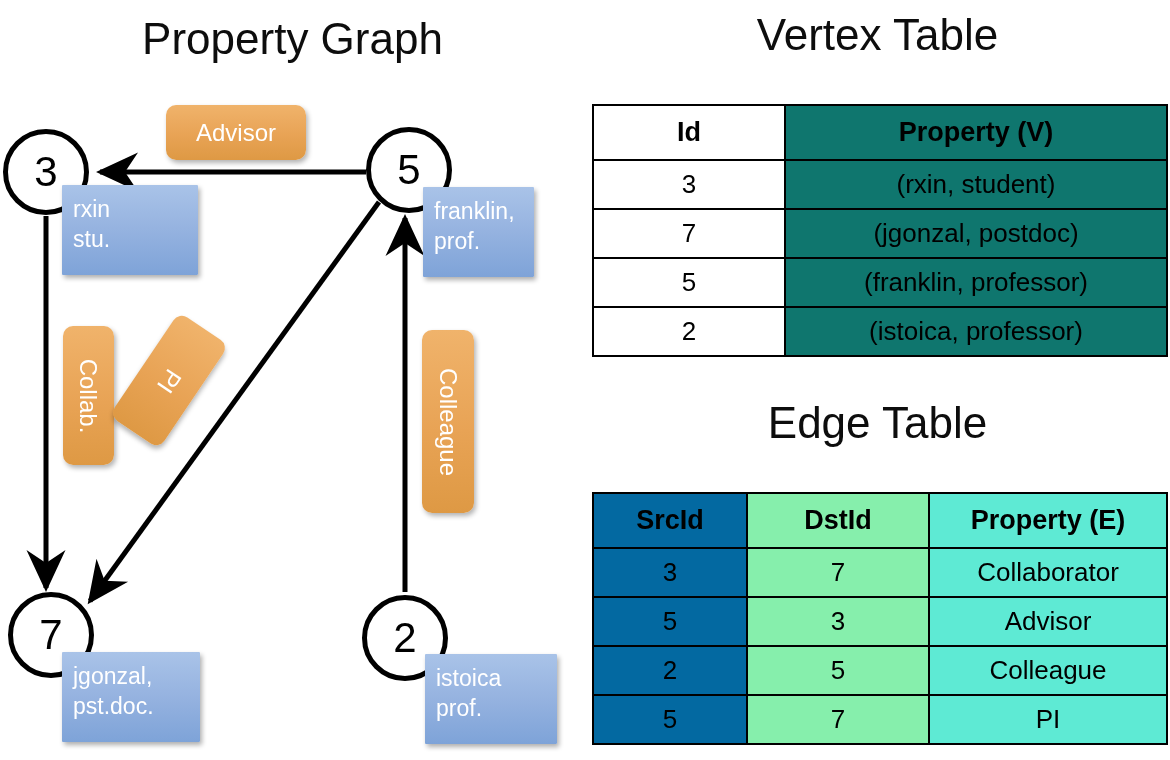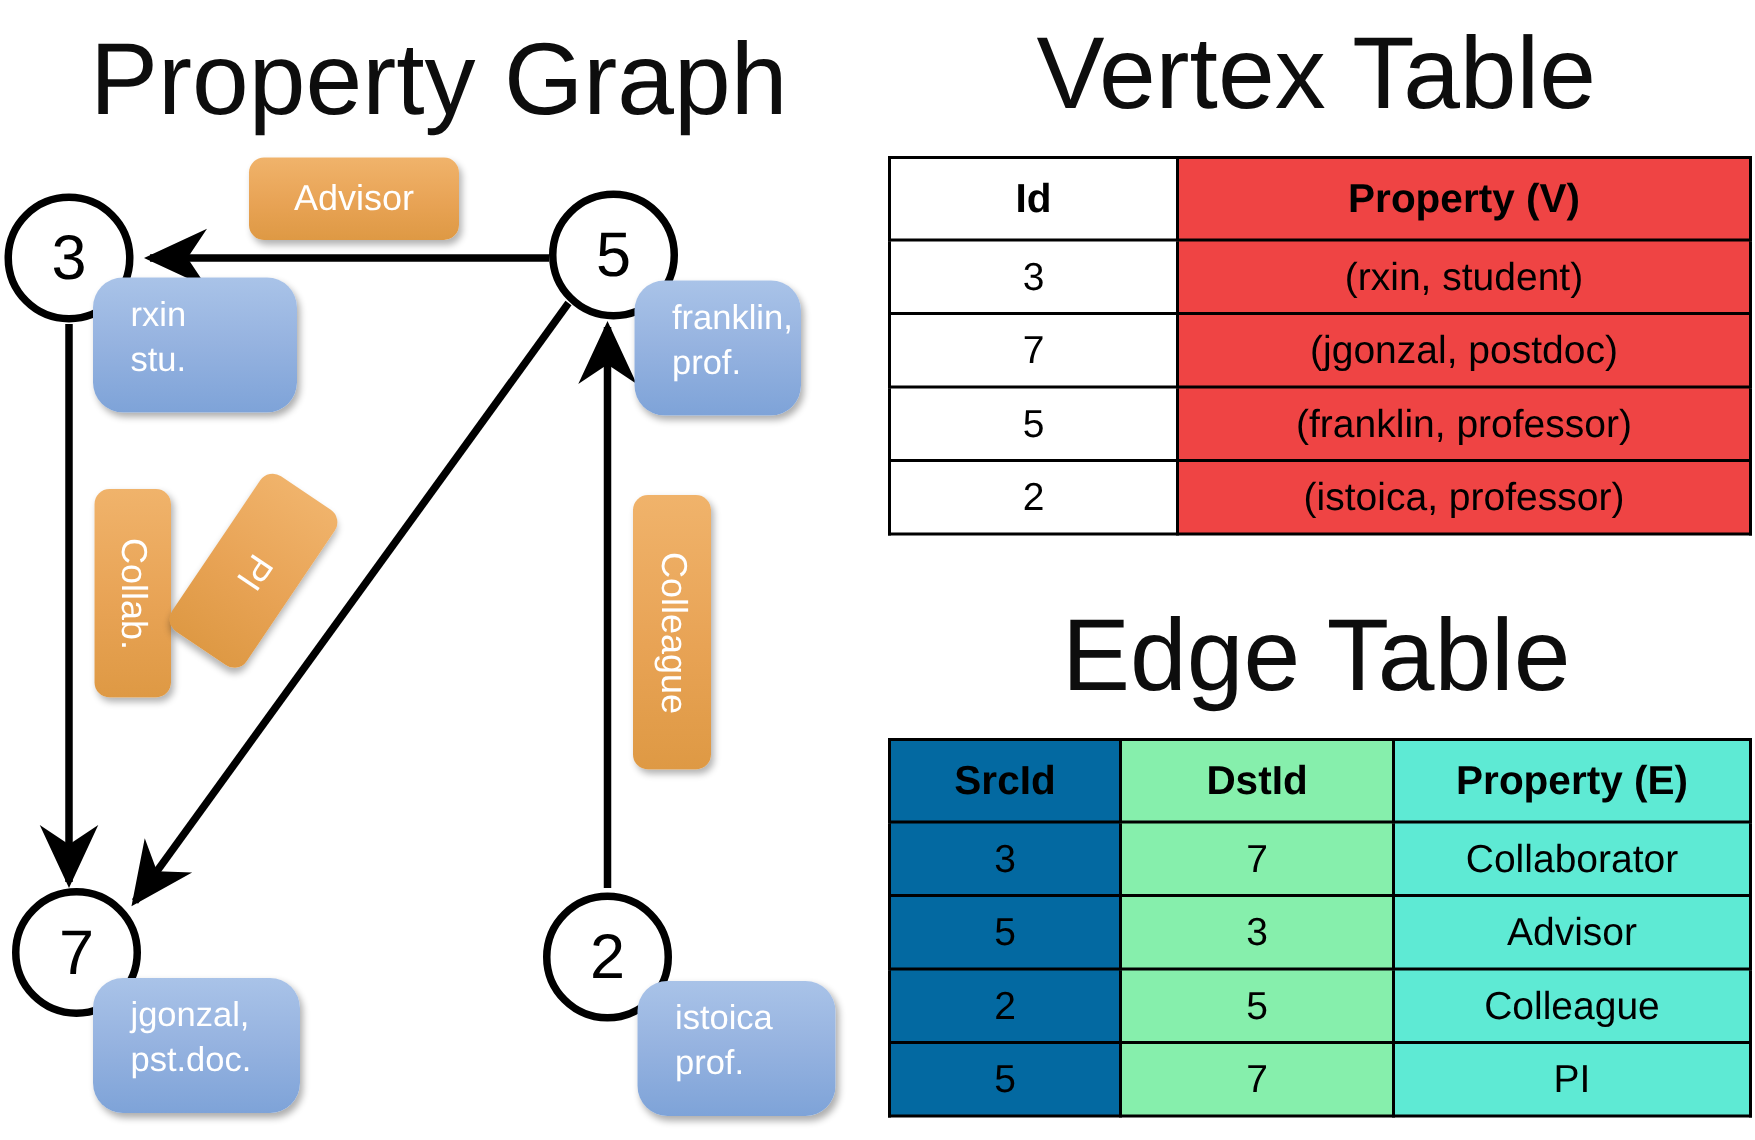--- a/index.html
+++ b/index.html
@@ -15,21 +15,21 @@
     overflow: hidden;
     font-family: "Liberation Sans", sans-serif;
     color: #000000;
   }
 
   
   .title {
     position: absolute;
     font-family: "Liberation Sans", sans-serif;
     font-weight: 300;
-    font-size: 68px;
+    font-size: 44px;
     letter-spacing: 0px;
     color: #0d0d0d;
     white-space: nowrap;
     text-align: center;
   }
   #title-property-graph { left: 0px;   top: 14px;  width: 585px; }
   #title-vertex-table   { left: 585px; top: 10px;  width: 585px; }
   #title-edge-table     { left: 585px; top: 398px; width: 585px; }
 
   
@@ -63,28 +63,28 @@
     z-index: 3;
   }
   #node-3 { left: 3px;   top: 129px; }
   #node-5 { left: 366px; top: 127px; }
   #node-7 { left: 8px;   top: 592px; }
   #node-2 { left: 362px; top: 595px; }
 
   
   .prop-box {
     position: absolute;
-    border-radius: 20px;
+    border-radius: 1px;
     background: linear-gradient(to bottom, #a9c3e8 0%, #96b3e0 48%, #7ea3d8 100%);
     box-shadow: 2px 3px 5px rgba(0,0,0,0.32);
     color: #ffffff;
     font-size: 23px;
     font-weight: 300;
     line-height: 1.32;
-    padding: 9px 25px;
+    padding: 9px 11px;
     box-sizing: border-box;
     z-index: 4;
     font-family: "Liberation Sans", sans-serif;
   }
   #box-rxin      { left: 62px;  top: 185px; width: 136px; height: 90px; }
   #box-franklin  { left: 423px; top: 187px; width: 111px; height: 90px; }
   #box-jgonzal   { left: 62px;  top: 652px; width: 138px; height: 90px; }
   #box-istoica   { left: 425px; top: 654px; width: 132px; height: 90px; }
 
   
@@ -140,21 +140,21 @@
   }
   table.grid th {
     font-weight: bold;
     font-size: 27px;
     height: 53px;
   }
   #vertex-table {
     left: 592px; top: 104px; width: 576px;
   }
   #vertex-table th.col-id, #vertex-table td.col-id { width: 190px; background: #ffffff; }
-  #vertex-table th.col-prop, #vertex-table td.col-prop { background: #ef4444; }
+  #vertex-table th.col-prop, #vertex-table td.col-prop { background: #0f766e; }
 
   #edge-table {
     left: 592px; top: 492px; width: 576px;
   }
   #edge-table th.col-src, #edge-table td.col-src { width: 152px; background: #0369a1; }
   #edge-table th.col-dst, #edge-table td.col-dst { width: 180px; background: #86efac; }
   #edge-table th.col-eprop, #edge-table td.col-eprop { background: #5eead4; }
 </style>
 </head>
 <body>

